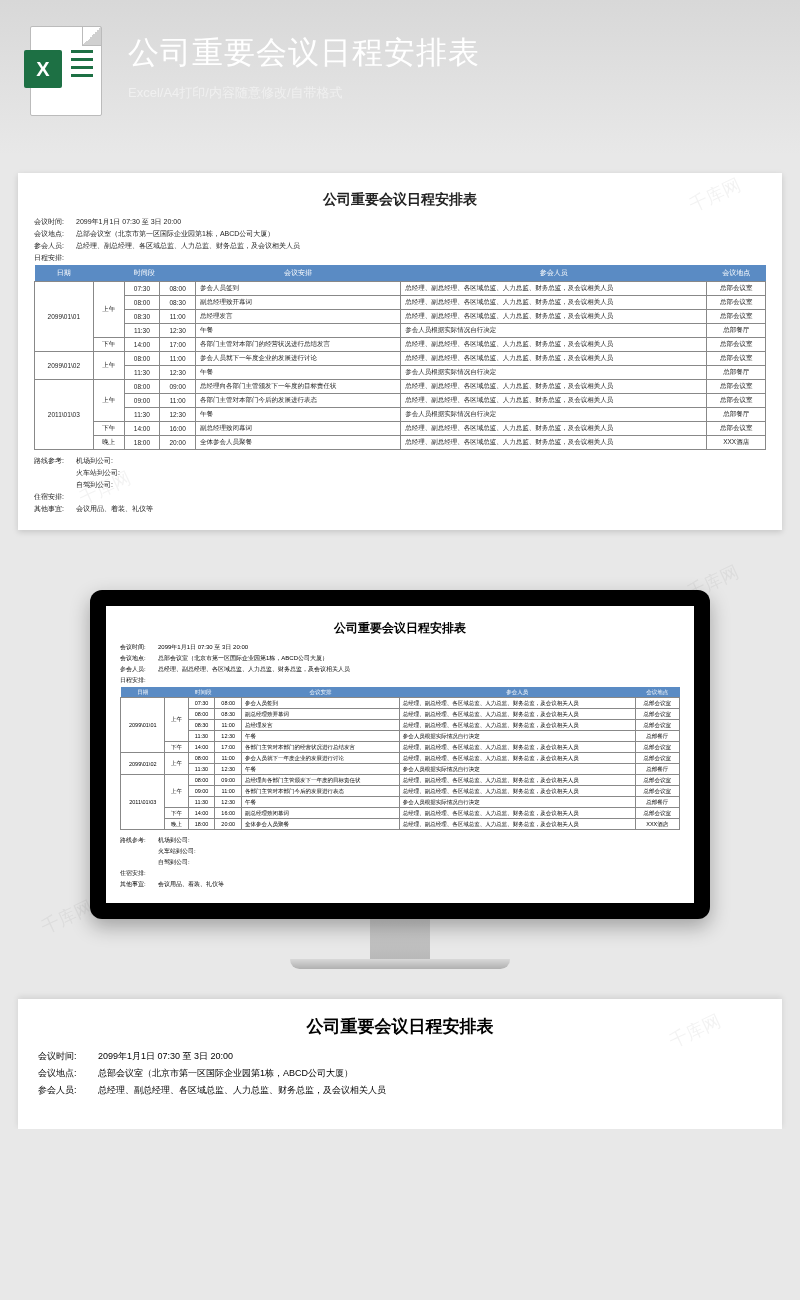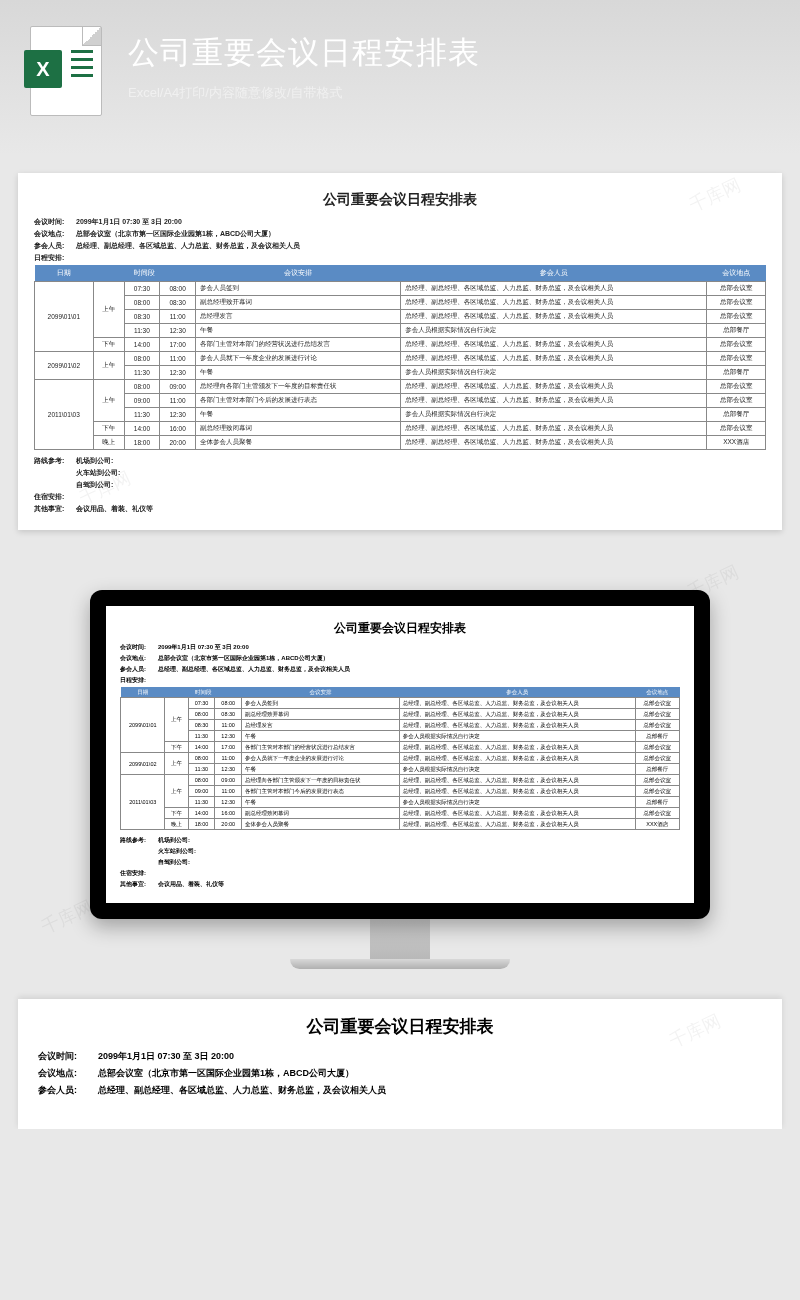--- a/index.html
+++ b/index.html
@@ -15,22 +15,22 @@
   .excel-icon .lines div { width:22px; height:3px; background:#1d7044; margin:5px 0; }
   .hero-text .title { color:#fff; font-size:31px; font-weight:500; margin-top:6px; letter-spacing:1px; }
   .hero-text .sub { color:#f0f0f0; font-size:13px; margin-top:10px; }
   
   .watermark { position:absolute; color:rgba(0,0,0,0.05); font-size:18px; transform:rotate(-25deg); pointer-events:none; }
   
   
   .panel { background:#fff; margin:18px; box-shadow:0 2px 6px rgba(0,0,0,0.15); padding:14px 16px; font-size:7px; color:#222; position:relative; }
   .panel h1 { text-align:center; font-size:14px; font-weight:700; margin:4px 0 8px; }
   .info-row { display:flex; margin:2px 0; }
-  .info-row .lbl { font-weight:700; width:42px; flex-shrink:0; }
-  .info-row .val { flex:1;font-weight:bold; }
+  .info-row .lbl { font-weight:400; width:42px; flex-shrink:0; }
+  .info-row .val { flex:1; }
   
   table { width:100%; border-collapse:collapse; margin-top:2px; }
   th { background:#5a8bc4; color:#fff; font-weight:400; padding:3px 4px; font-size:7px; text-align:center; }
   td { border:1px solid #888; padding:2px 4px; font-size:6.5px; vertical-align:middle; }
   td.c { text-align:center; }
   .footer-block { margin-top:6px; }
   
   
   .monitor-wrap { text-align:center; margin:60px 0 30px; position:relative; }
   .monitor { display:inline-block; background:#000; border-radius:12px; padding:16px; width:620px; box-shadow:0 8px 20px rgba(0,0,0,0.3); }

